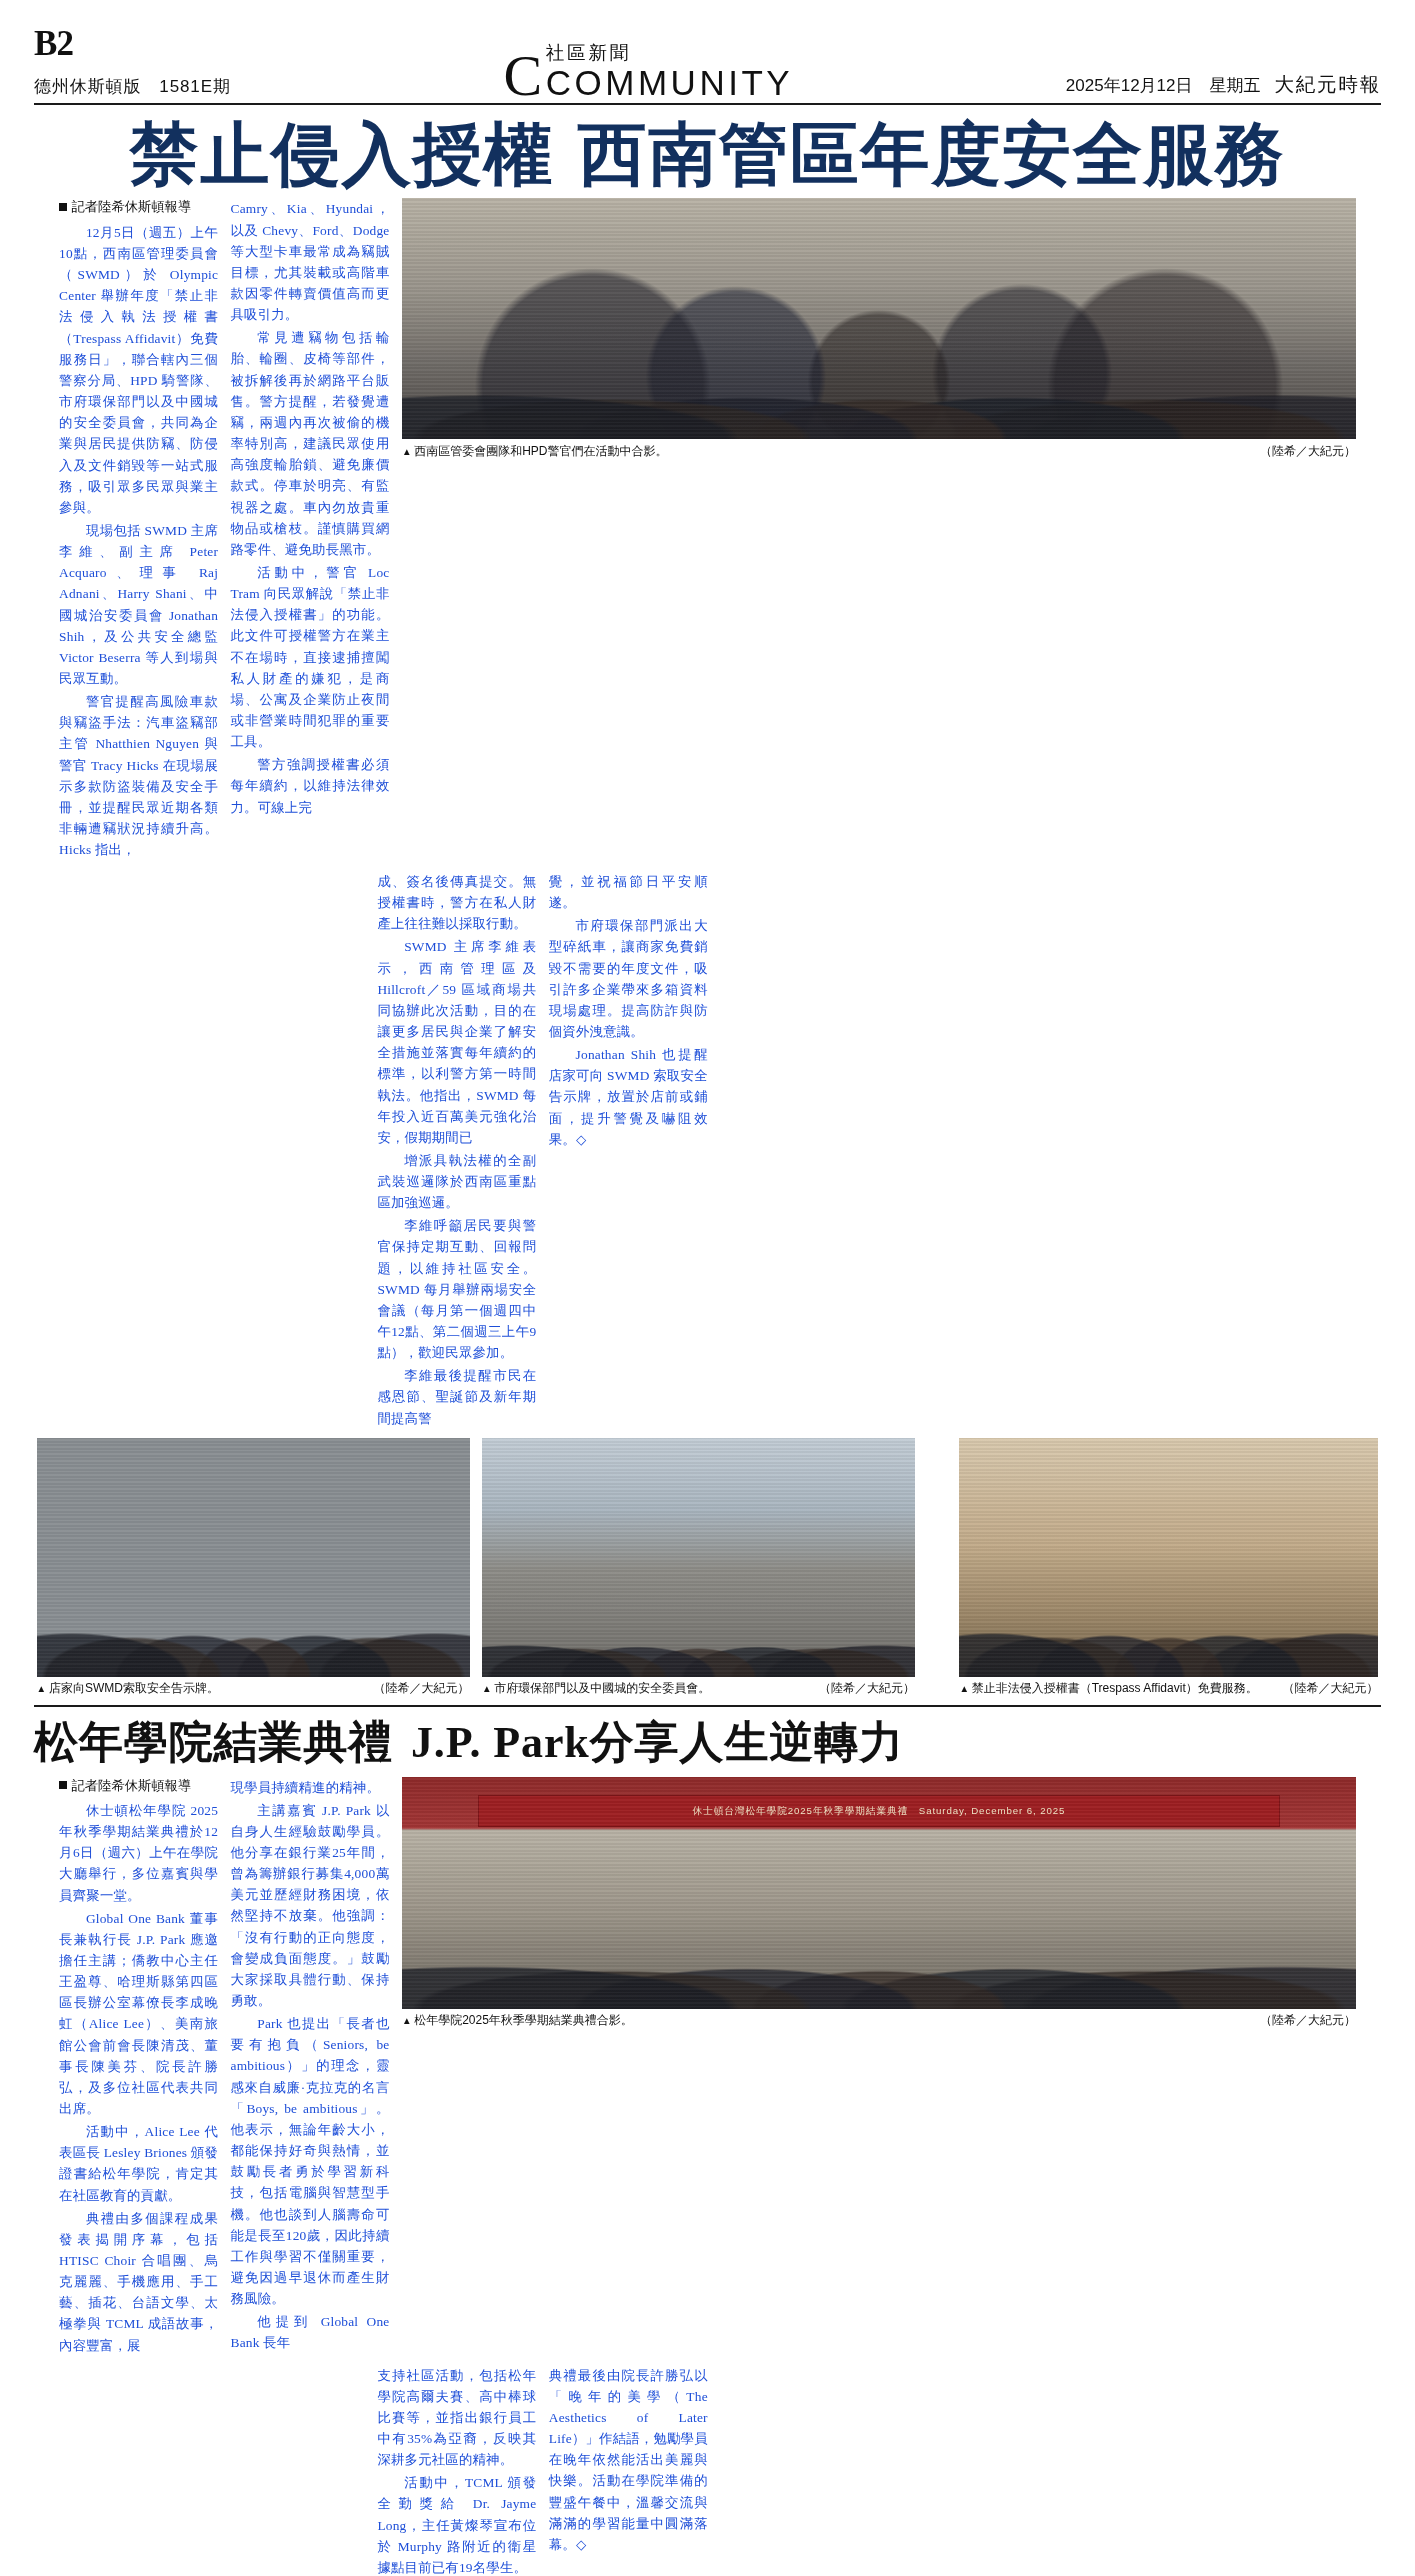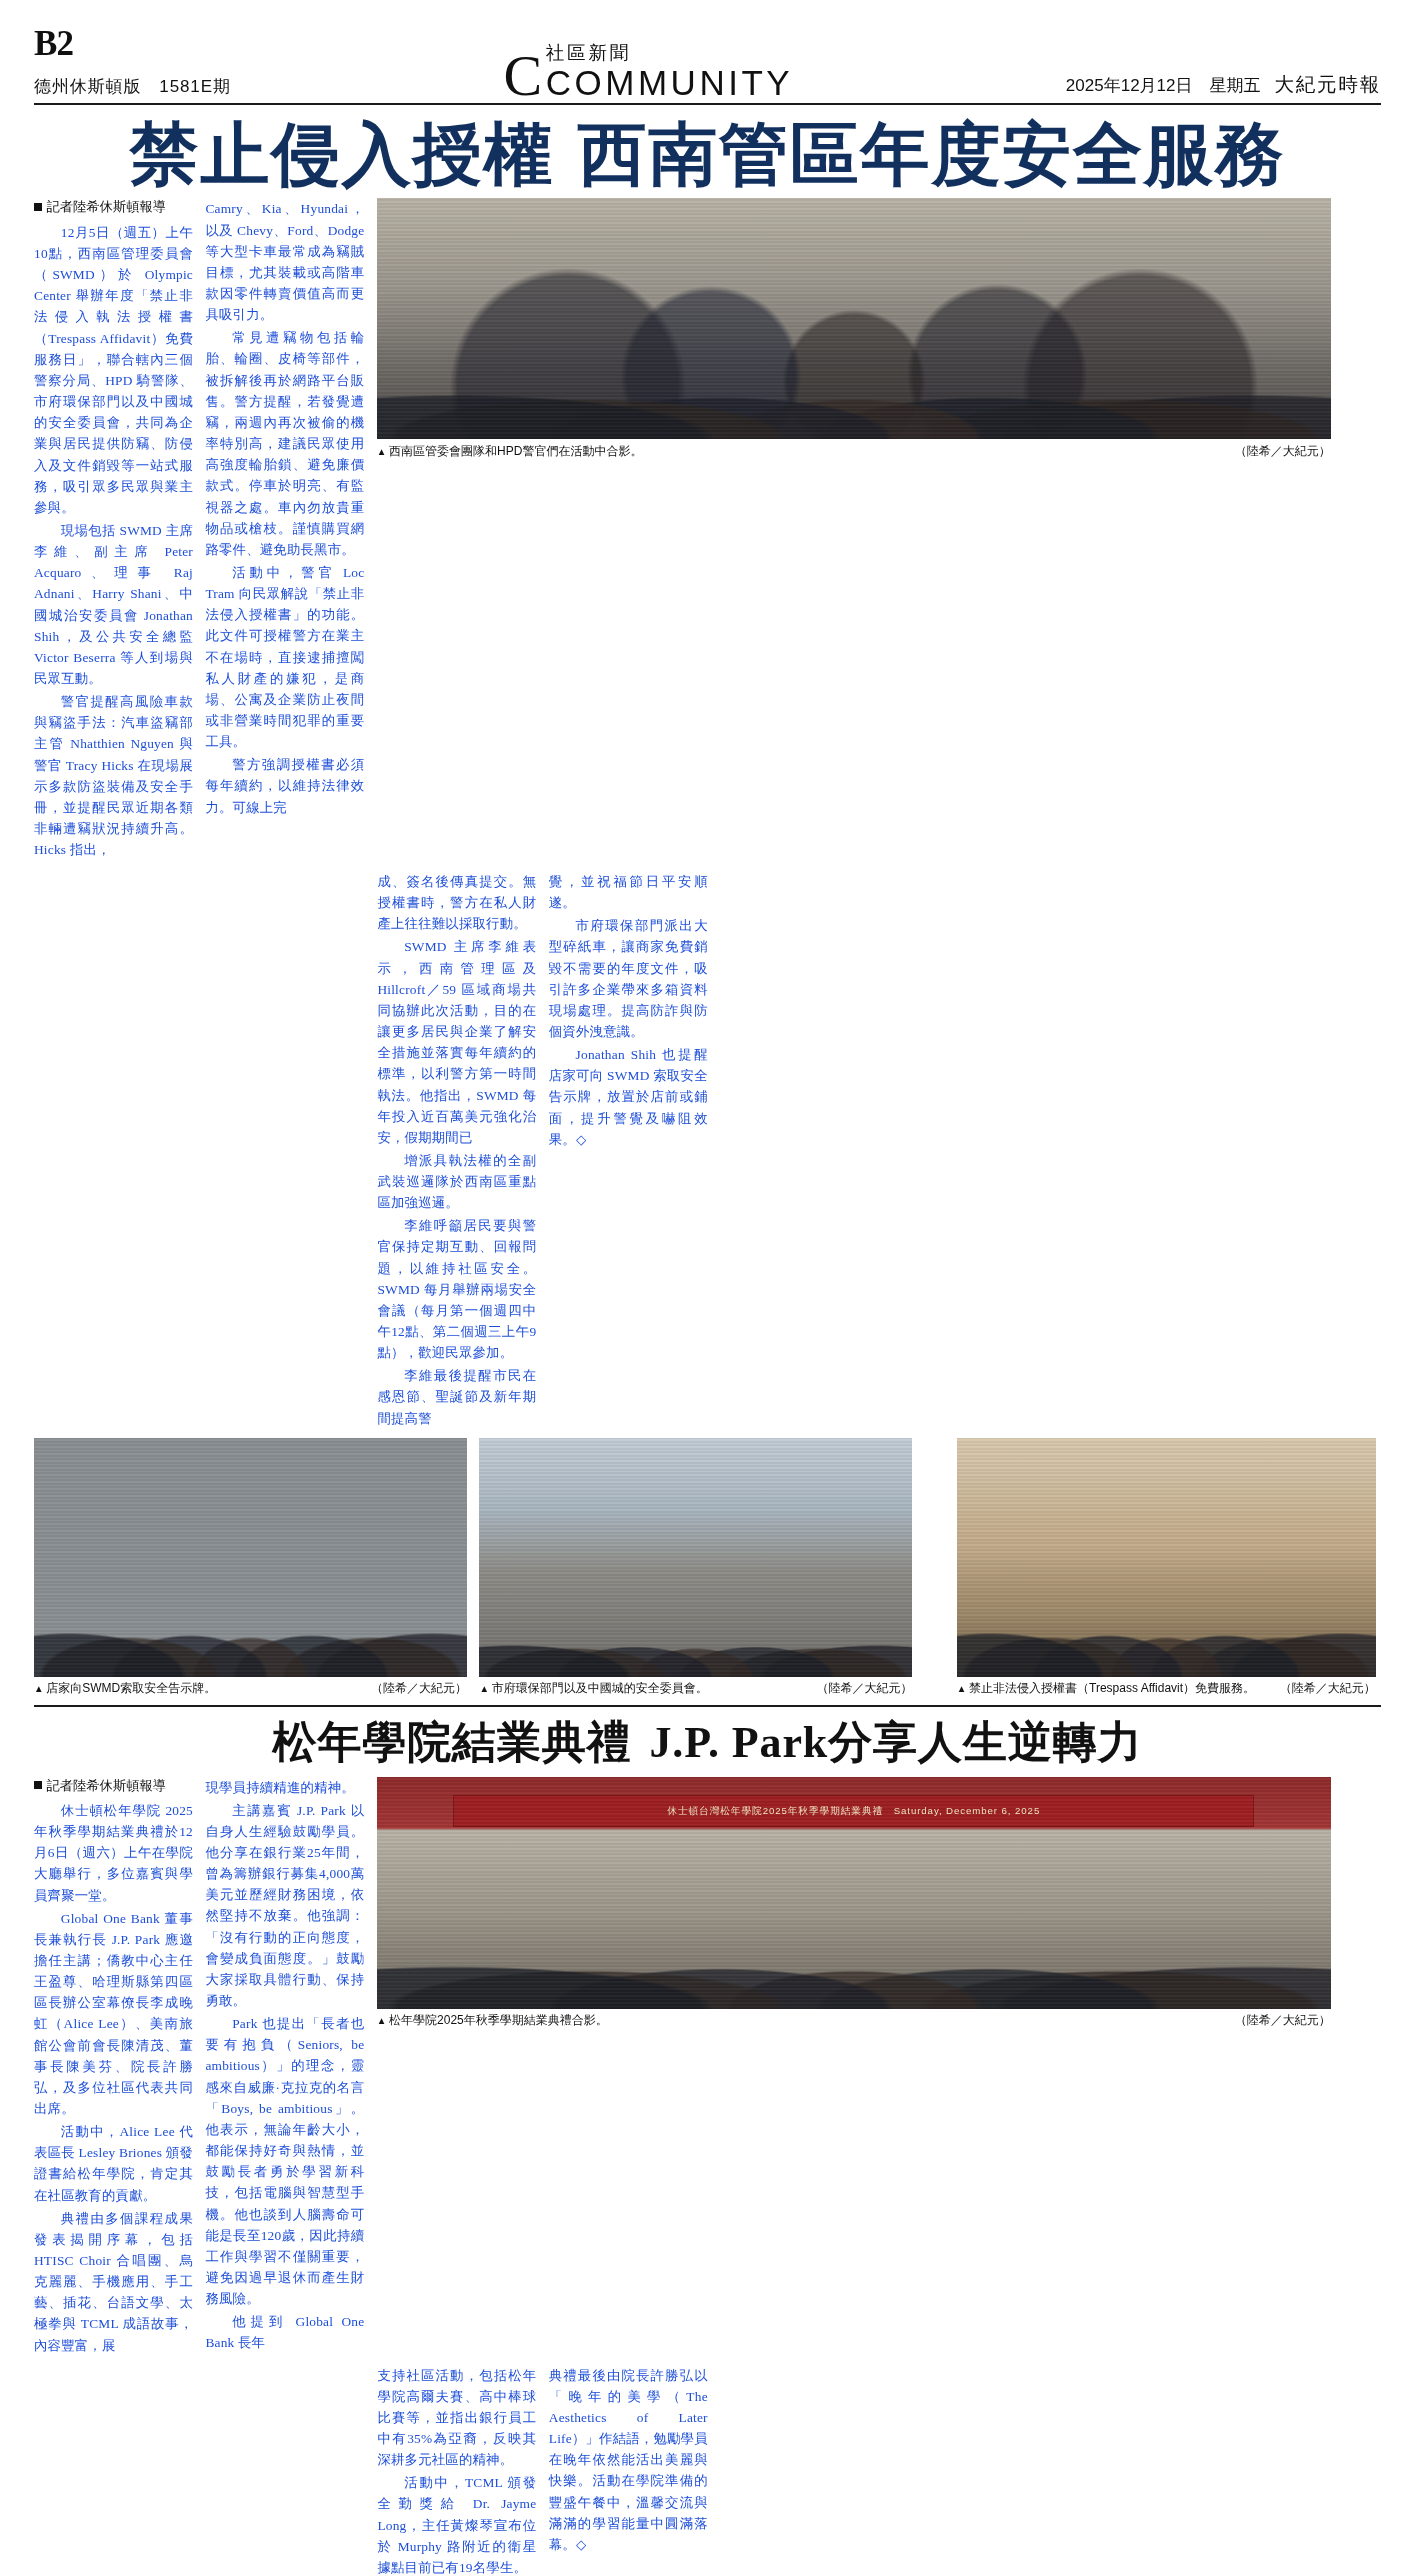--- a/index.html
+++ b/index.html
@@ -103,21 +103,20 @@
     line-height: 1.05;
     white-space: nowrap;
   }
   .headline-main .gap { display: inline-block; width: 23px; }
 
   .section-rule {
     border-top: 2.7px solid #1a1a1a;
     margin: 8.8px 0 0 0;
   }
   .headline-sec {
-    text-align: center;
     font-size: 44px;
     font-weight: bold;
     letter-spacing: 0.9px;
     color: #111;
     margin: 12.4px 0 8.8px 0;
     line-height: 1.1;
     white-space: nowrap;
   }
   .headline-sec .gap { display: inline-block; width: 17.7px; }
 
@@ -140,21 +139,21 @@
     font-size: 13.4px;
     line-height: 1.58;
     text-align: justify;
     text-indent: 2em;
     color: #1d4ed8;
     letter-spacing: 0.2px;
   }
   .col p.noind { text-indent: 0; }
 
   
-  .row { display: flex; gap: 12.4px; }
+  .row { display: flex; gap: 12.4px; justify-content: center; }
   .col { box-sizing: border-box; }
 
   .photo {
     position: relative;
     background: #8a8f93;
     overflow: hidden;
   }
   .cap {
     font-size: 12px;
     color: #111;

